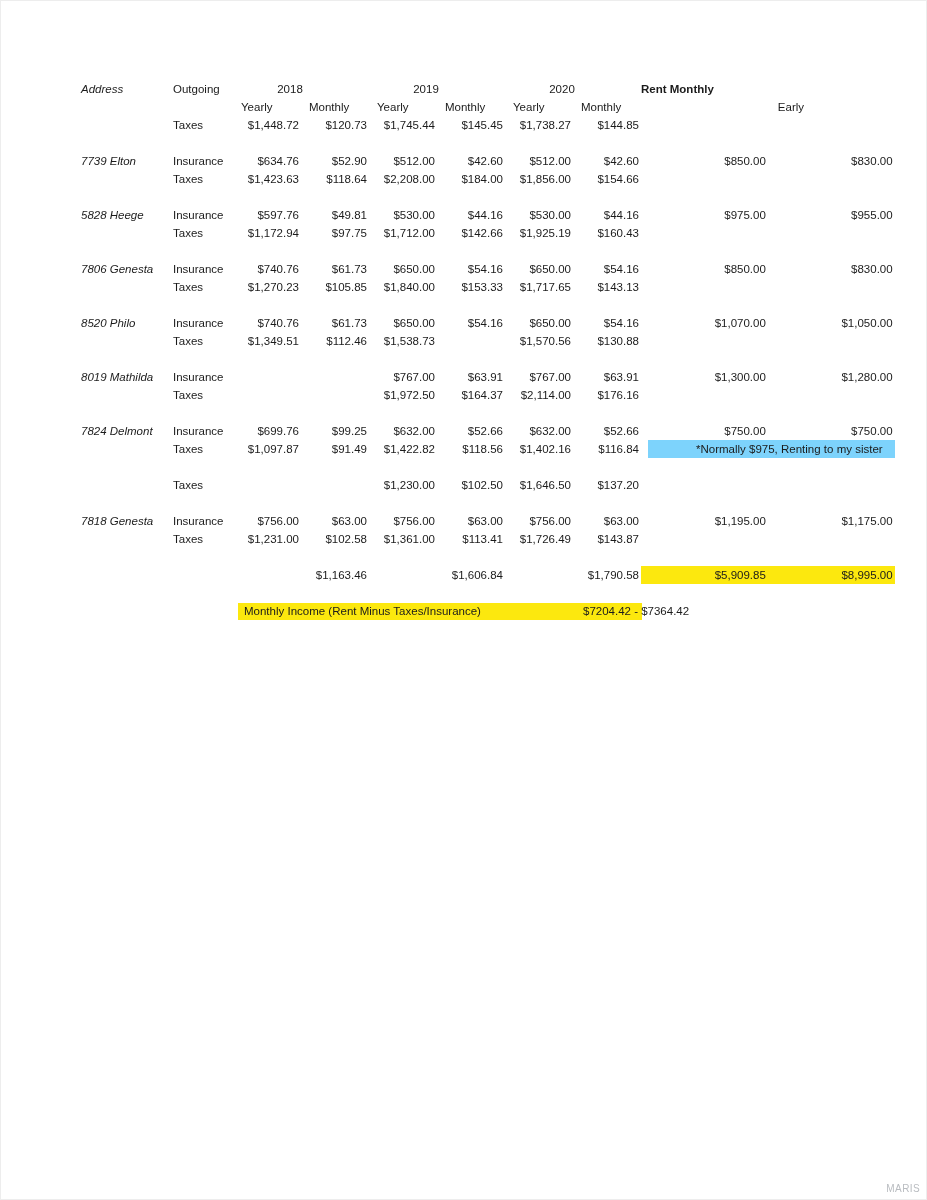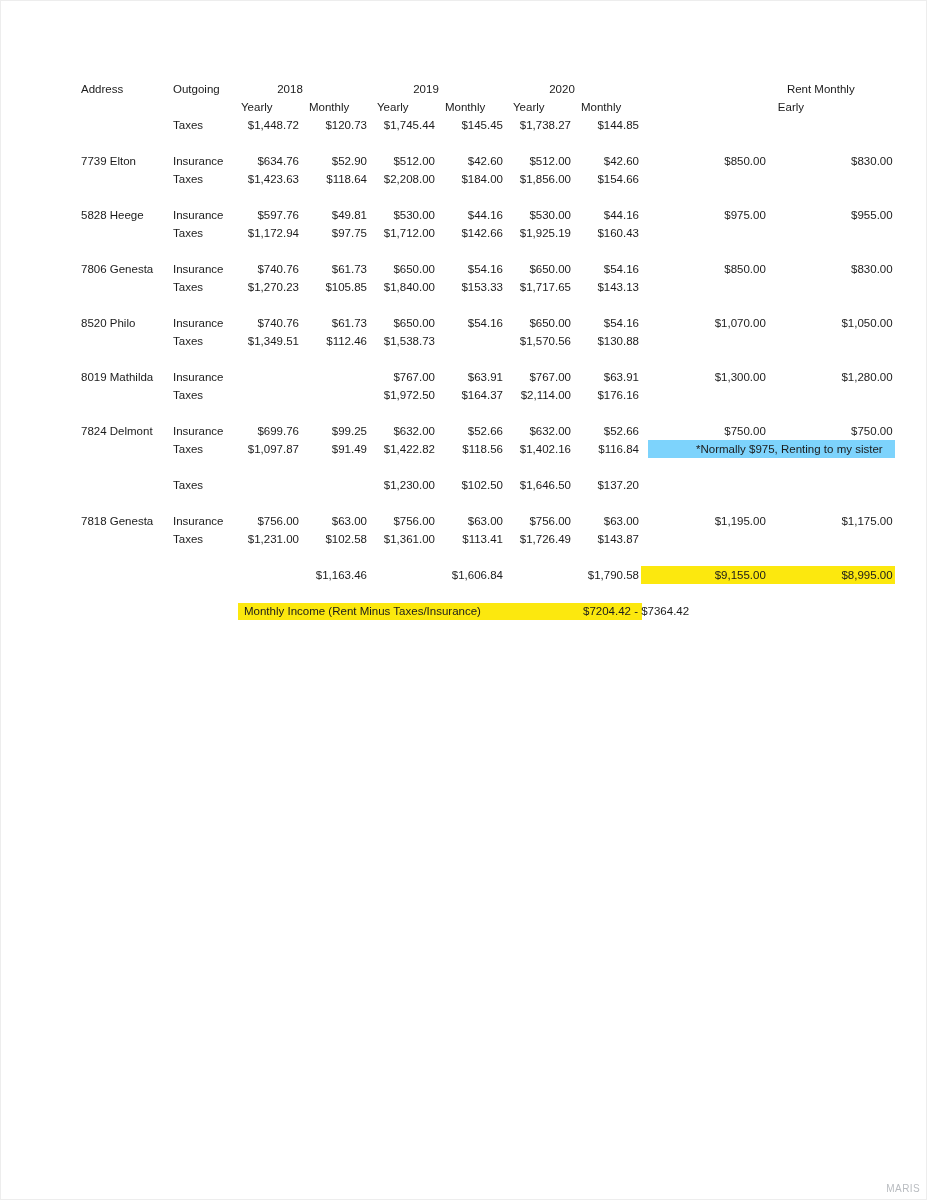--- a/index.html
+++ b/index.html
@@ -15,26 +15,26 @@
   table.sheet{
     position:absolute;left:80px;top:80px;
     border-collapse:collapse;table-layout:fixed;
     font-size:11.5px;
   }
   td{
     height:18px;line-height:18px;
     padding:0;white-space:nowrap;overflow:visible;
     vertical-align:middle;
   }
-  .addr{padding-left:1px;text-align:left;}
+  .addr{padding-left:1px;text-align:left;font-style:italic;}
   .lbl{padding-left:7px;text-align:left;}
   .h2{padding-left:8px;text-align:left;}
   .num{text-align:right;padding-right:2px;}
   .yr{text-align:center;padding-right:22px;}
-  .yr-rent{text-align:right;padding-right:40px;}
+  .yr-rent{text-align:left;padding-right:40px;font-weight:bold;}
   .hl{background:#fce80e;}
   .note-pill{display:inline-block;background:#fce80e;margin-left:7px;padding:0 12px 0 5px;}
   .income-bar{position:relative;width:404px;height:17px;line-height:17px;background:#fce80e;margin-left:5px;}
   .income-label{padding-left:6px;}
   .income-value{position:absolute;left:345px;top:0;}
   .watermark{
     position:absolute;right:7px;bottom:6px;
     font-size:10px;color:#b9bcc0;letter-spacing:0.4px;
   }
   tr.sp td{height:18px;}
@@ -301,21 +301,21 @@
     <tbody>
       <tr>
         <td></td>
           <td></td>
         <td></td>
         <td class="num">$1,163.46</td>
         <td></td>
         <td class="num">$1,606.84</td>
         <td></td>
         <td class="num">$1,790.58</td>
-        <td class="num hl" style="background: rgb(252, 232, 14);">$9,155.00</td>
+        <td class="num hl" style="background: rgb(252, 232, 14);">$5,909.85</td>
         <td class="num hl" style="background: rgb(252, 232, 14);">$8,995.00</td>
       </tr>
       <tr class="sp">
           <td colspan="10"></td>
         </tr>
       <tr>
         <td></td>
           <td></td>
         <td colspan="8">
           <div class="income-bar" style="background: rgb(252, 232, 14);">

